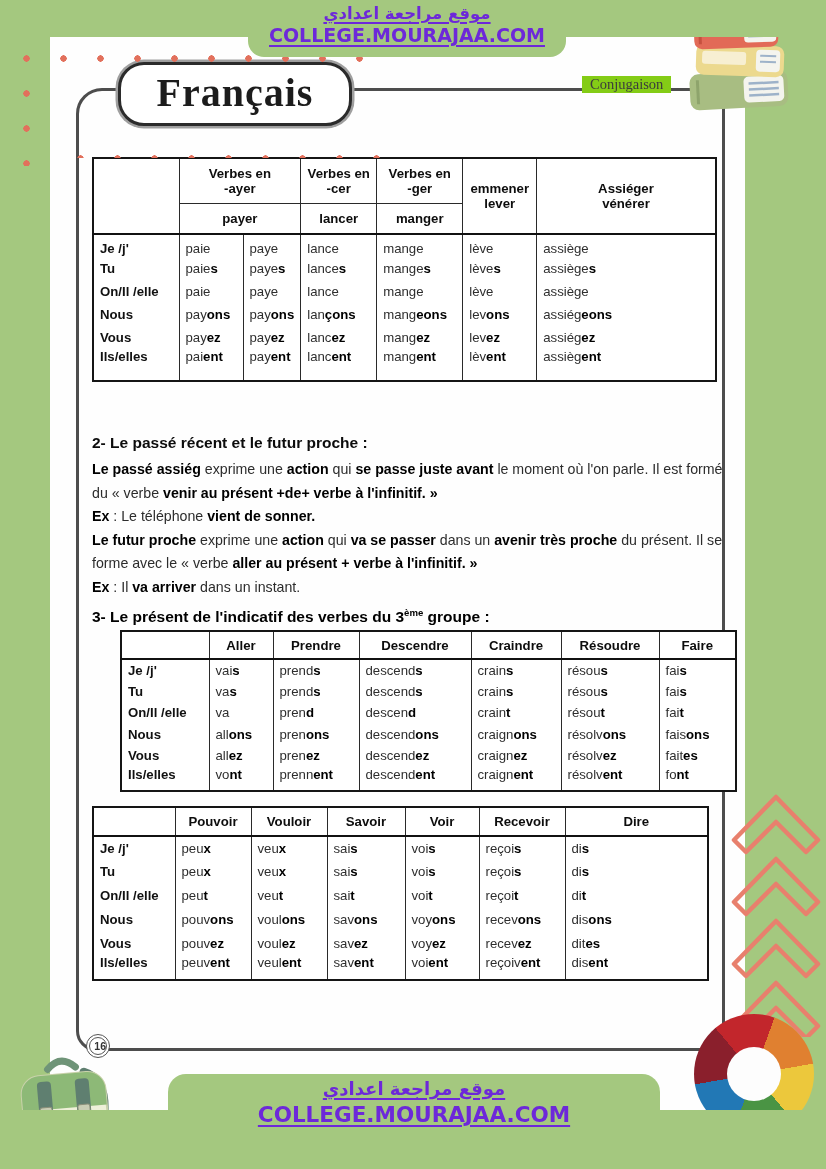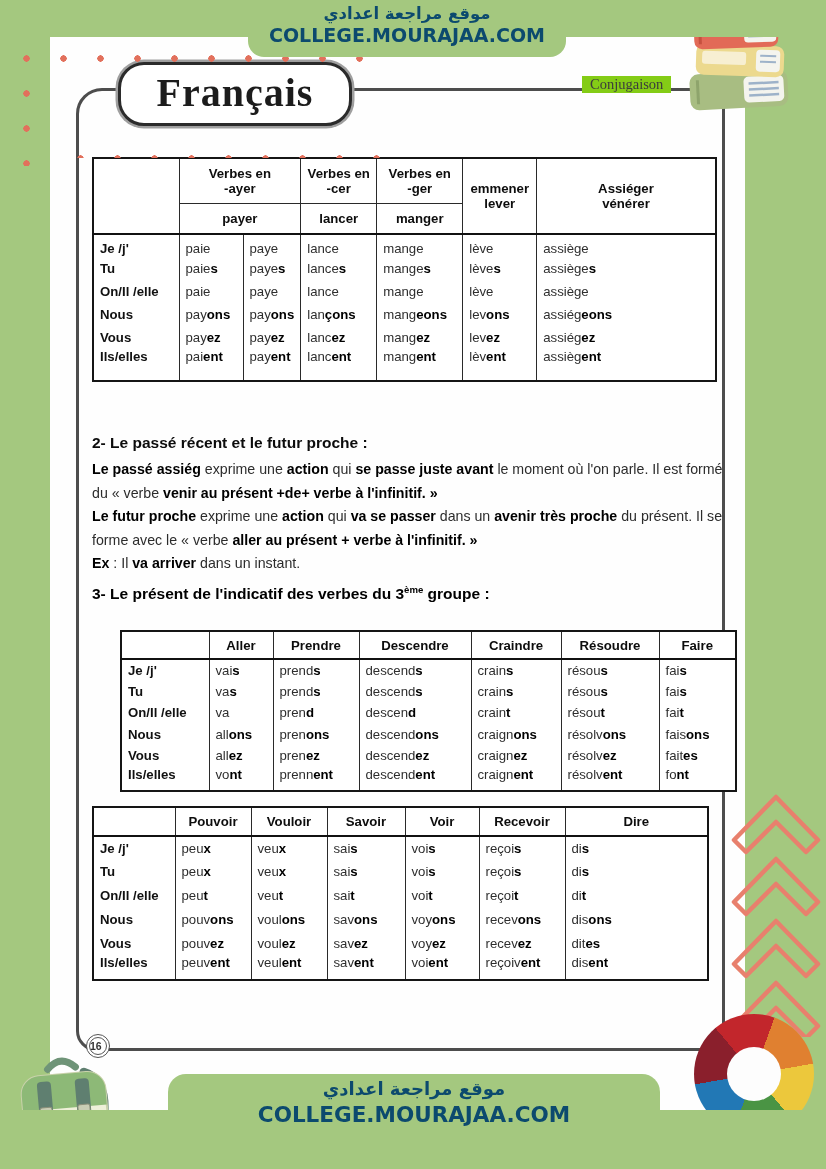--- a/index.html
+++ b/index.html
@@ -18,41 +18,41 @@
   .dots-top{left:4px;top:2px;width:388px;height:64px;background-position:4px 4px;}
   .dots-left{left:4px;top:66px;width:46px;height:100px;background-position:4px 10px;}
   .dots-row{left:52px;top:136px;width:340px;height:22px;background-position:10px 5px;}
 
   
   .band-top{position:absolute;left:0;top:0;width:826px;height:37px;background:#a4c87f;z-index:31;}
   .bump-top{position:absolute;left:248px;top:0;width:318px;height:57px;background:#a4c87f;
     border-radius:0 0 16px 16px;z-index:32;text-align:center;}
   .bump-top .ar{margin-top:4px;font-size:16.5px;}
   .bump-top .dom{font-size:19px;margin-top:1px;}
-  .banner-text{color:#0c4a6e;font-weight:bold;
+  .banner-text{color:#6d28d9;font-weight:bold;text-decoration:underline;
     text-decoration-thickness:2px;text-underline-offset:3px;
     font-family:"DejaVu Sans","Liberation Sans",sans-serif;}
   .band-bottom{position:absolute;left:0;top:1110px;width:826px;height:59px;background:#a4c87f;z-index:31;}
   .bump-bottom{position:absolute;left:168px;top:1074px;width:492px;height:40px;background:#a4c87f;
     border-radius:18px 18px 0 0;z-index:31;}
   .bottom-text{position:absolute;left:168px;top:1078px;width:492px;z-index:32;text-align:center;}
   .bottom-text .ar{font-size:18px;}
   .bottom-text .dom{font-size:21.5px;margin-top:3px;}
 
   
   .frame{position:absolute;left:76px;top:88px;width:643px;height:957px;
     border:3.5px solid #4d4d4d;border-radius:26px 20px 20px 20px;z-index:4;background:transparent;}
   .title-box{position:absolute;left:118px;top:62px;width:228px;height:58px;background:#fff;
     border:3px solid #2b2b2b;border-radius:26px;box-shadow:0 0 0 2.5px #9f9f9f;z-index:6;
     text-align:center;line-height:56px;font-family:"Liberation Serif",serif;
     font-size:40px;font-weight:bold;color:#1c1c1c;letter-spacing:1px;}
   .corner-label{position:absolute;left:582px;top:76px;background:#84cc16;padding:0 8px;z-index:6;
     font-family:"Liberation Serif",serif;font-size:14.5px;color:#3c3c3c;}
   .pagenum{position:absolute;left:86px;top:1034px;width:24px;height:24px;background:#fff;
-    border:4px double #555;border-radius:50%;z-index:7;text-align:left;line-height:17px;
+    border:4px double #555;border-radius:50%;z-index:7;text-align:right;line-height:17px;
     font-size:10.5px;font-weight:bold;color:#333;box-sizing:border-box;}
 
   
   table{border-collapse:collapse;table-layout:fixed;position:absolute;left:92px;z-index:5;
     background:#fff;font-size:13.2px;color:#222;}
   table{border:2.5px solid #151515;}
   th,td{border-left:1.5px solid #2a2a2a;border-right:1.5px solid #2a2a2a;
     padding:0 6px;text-align:left;font-weight:normal;overflow:hidden;white-space:nowrap;}
   thead th{font-weight:bold;color:#0d0d0d;text-align:center;border:1.5px solid #2a2a2a;
     white-space:pre-line;line-height:15px;}
@@ -200,20 +200,21 @@
         <td><span>mang</span><b>ent</b></td>
         <td><span>lèv</span><b>ent</b></td>
         <td><span>assièg</span><b>ent</b></td>
       </tr>
     </tbody>
 </table>
 
 <div class="lesson">
   <h2>2- Le  passé récent et le futur proche :</h2>
   <p><span class="b">Le passé assiég</span><span> exprime une </span><span class="b">action</span><span> qui </span><span class="b">se passe juste avant</span><span> le moment où l'on parle. Il est formé du « verbe </span><span class="b">venir au présent +de+ verbe à l'infinitif. »</span></p>
+  <p class="ex"><span class="b">Ex</span><span> : Le téléphone </span><span class="b">vient de sonner.</span></p>
   <p><span class="b">Le futur proche</span><span> exprime une </span><span class="b">action</span><span> qui </span><span class="b">va se passer</span><span> dans un </span><span class="b">avenir très proche</span><span> du présent. Il se forme avec le  « verbe </span><span class="b">aller au présent + verbe à l'infinitif. »</span></p>
   <p class="ex"><span class="b">Ex</span><span> : Il </span><span class="b">va arriver</span><span> dans un instant.</span></p>
   <h3><span class="b">3-  Le présent de l'indicatif des verbes du 3</span><span class="b" style="vertical-align: super; font-size: 0.62em;">ème</span><span class="b"> groupe :</span></h3>
 </div>
 
 <table id="t2">
   <colgroup>
     <col style="width:88px">
       <col style="width:64px">
       <col style="width:86px">

